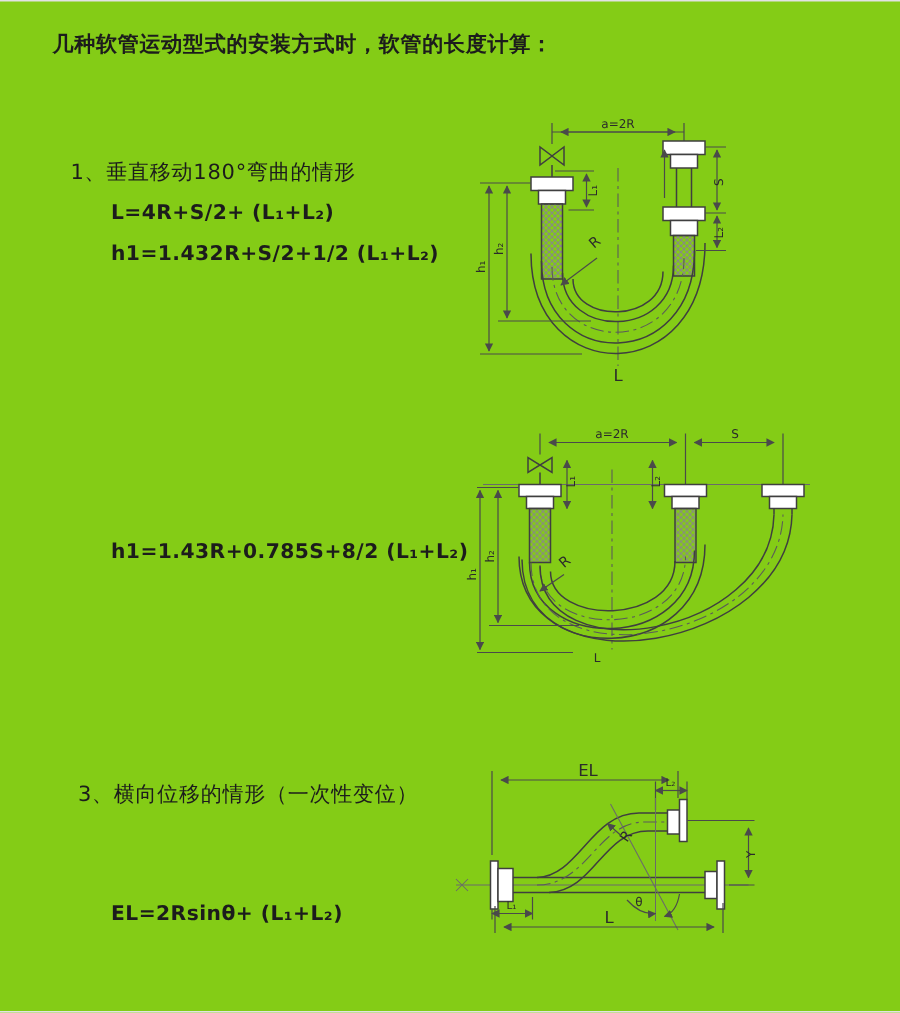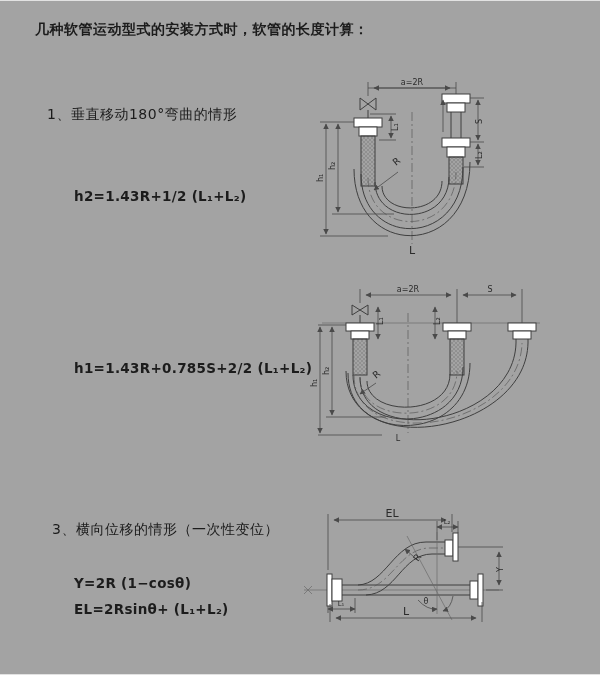--- a/index.html
+++ b/index.html
@@ -1,18 +1,18 @@
 <!DOCTYPE html>
 <html><head>
 <meta charset="utf-8">
 <style>
   html,body{margin:0;padding:0;}
   body{width:600px;height:675px;background:#ffffff;position:relative;overflow:hidden;
        font-family:"DejaVu Sans","Liberation Sans",sans-serif;color:#1c1c1c;}
-  .page{position:absolute;inset:0;background:#a3a3a3;}
+  .page{position:absolute;inset:0;background:#84cc16;}
   .page-edge{position:absolute;left:0;width:600px;height:1px;background:#e2e2e2;}
   .title{position:absolute;left:35px;top:21px;font-size:14px;font-weight:bold;letter-spacing:0.5px;white-space:nowrap;}
   .sec-head{position:absolute;font-size:14px;font-weight:normal;letter-spacing:0.5px;white-space:nowrap;}
   .formula{position:absolute;font-size:13.5px;font-weight:bold;letter-spacing:0.3px;white-space:nowrap;}
   svg{position:absolute;overflow:visible;}
   svg .ln{stroke:#3f3f3f;stroke-width:1;fill:none;}
   svg .thin{stroke:#6a6a6a;stroke-width:0.7;fill:none;}
   svg .dim{stroke:#4a4a4a;stroke-width:0.8;fill:none;}
   svg .cl{stroke:#5a5a5a;stroke-width:0.7;fill:none;stroke-dasharray:9 3 2 3;}
   svg .part{stroke:#3f3f3f;stroke-width:1;fill:#ffffff;}
@@ -24,26 +24,26 @@
 </head>
 <body>
 
 <div class="page">
   <div class="page-edge" style="top:0"></div>
   <div class="page-edge" style="bottom:0"></div>
 
   <div class="title">几种软管运动型式的安装方式时，软管的长度计算：</div>
 
   <div class="sec-head" style="left:47px;top:106px">1、垂直移动180°弯曲的情形</div>
-  <div class="formula" style="left:74px;top:188px">h2=1.43R+1/2 (L₁+L₂)</div>
-
-  <div class="formula" style="left:74px;top:360px">h1=1.43R+0.785S+2/2 (L₁+L₂)</div>
+  <div class="formula" style="left:74px;top:134px">L=4R+S/2+ (L₁+L₂)</div>
+  <div class="formula" style="left:74px;top:161px">h1=1.432R+S/2+1/2 (L₁+L₂)</div>
+
+  <div class="formula" style="left:74px;top:360px">h1=1.43R+0.785S+8/2 (L₁+L₂)</div>
 
   <div class="sec-head" style="left:52px;top:521px">3、横向位移的情形（一次性变位）</div>
-  <div class="formula" style="left:74px;top:575px">Y=2R (1−cosθ)</div>
   <div class="formula" style="left:74px;top:601px">EL=2Rsinθ+ (L₁+L₂)</div>
 
   <svg style="left:312px;top:74px" width="286" height="186" viewBox="0 0 286 186">
     <defs>
       <marker id="ah" viewBox="0 0 10 10" refX="9" refY="5" markerWidth="7" markerHeight="7" orient="auto-start-reverse">
         <path d="M0,0 L10,5 L0,10 z" fill="#4a4a4a"></path>
       </marker>
       <pattern id="braid" width="4" height="4" patternUnits="userSpaceOnUse">
         <path d="M0,0 L4,4 M4,0 L0,4" stroke="#888" stroke-width="0.7"></path>
       </pattern>

